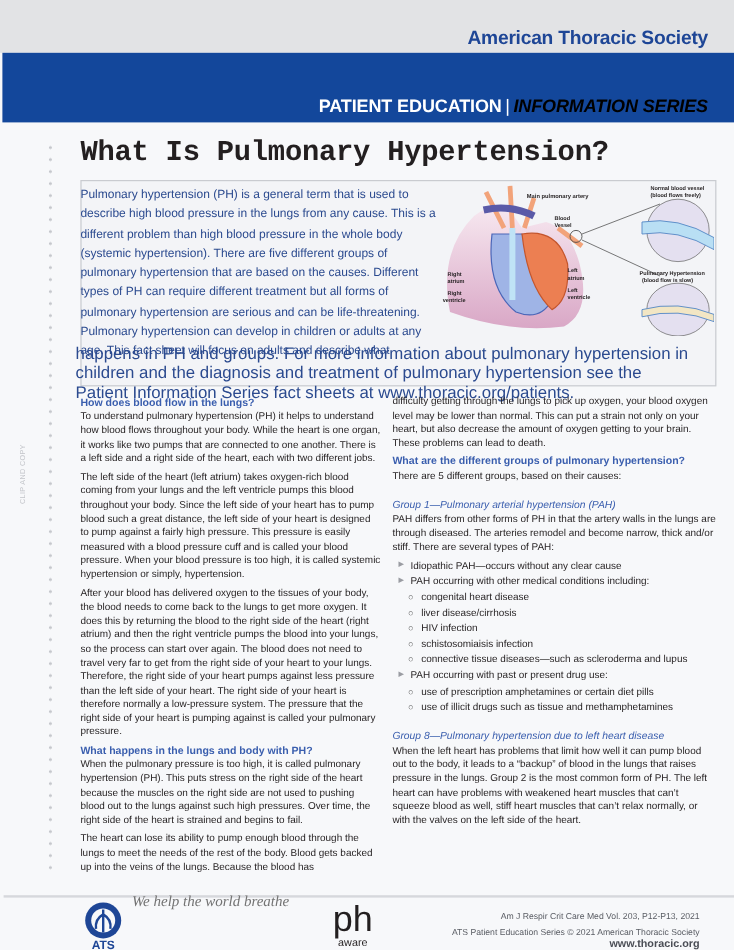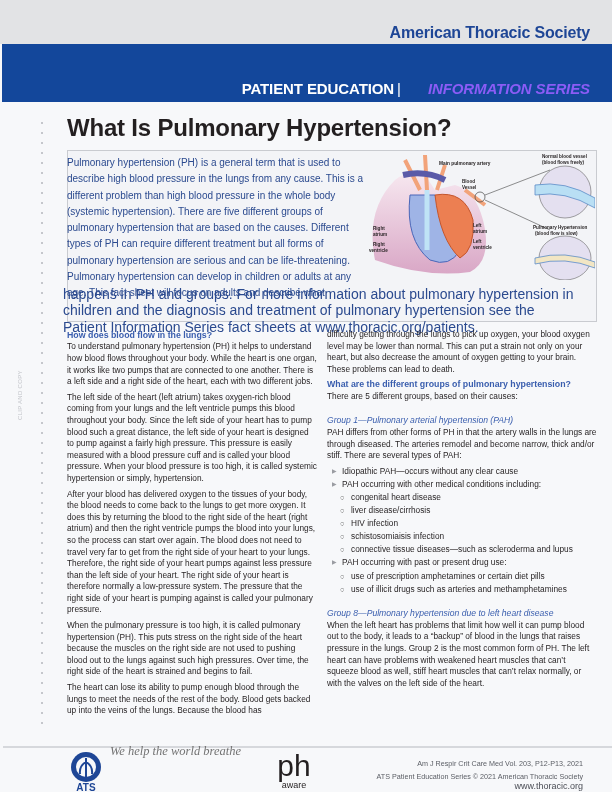--- a/index.html
+++ b/index.html
@@ -3,30 +3,30 @@
 <meta charset="utf-8">
 <style>
   * { box-sizing: border-box; margin: 0; padding: 0; }
   html, body { width: 612px; height: 792px; overflow: hidden; background: #f7f8fa; }
   body { font-family: "Liberation Sans", sans-serif; color: #231f20; position: relative; }
 
   .top-gray { position: absolute; left: 0; top: 0; width: 612px; height: 44px; background: #e2e3e5; }
   .org-name { position: absolute; right: 22px; top: 24px; font-size: 16px; font-weight: bold; color: #1e4696; letter-spacing: -0.2px; }
   .blue-band { position: absolute; left: 2px; top: 44px; width: 610px; height: 58px; background: #13479b; }
   .series-title { position: absolute; right: 22px; top: 80px; font-size: 15px; font-weight: bold; color: #ffffff; letter-spacing: -0.1px; }
-  .series-title .accent { color: #8b5cf6; font-style: italic; margin-left: 24px; }
+  .series-title .accent { color: #000000; font-style: italic; }
   .series-title .sep { font-weight: normal; margin: 0 3px; }
 
   .dots { position: absolute; left: 40px; top: 118px; width: 4px; height: 610px;
     background-image: radial-gradient(circle, #c5c7cc 1.1px, transparent 1.4px);
     background-size: 4px 10px; }
   .clip-label { position: absolute; left: 17px; top: 420px; transform: rotate(-90deg); transform-origin: left top;
     font-size: 6px; color: #c3c5ca; letter-spacing: 0.3px; width: 60px; }
 
-  .page-title { position: absolute; left: 67px; top: 114px; font-family: Liberation Sans, sans-serif; font-size: 24px; color: #231f20; letter-spacing: -0.2px; }
+  .page-title { position: absolute; left: 67px; top: 114px; font-family: Liberation Mono, monospace; font-size: 24px; color: #231f20; letter-spacing: -0.2px; }
 
   .intro-box { position: absolute; left: 67px; top: 150px; width: 530px; height: 172px; border: 1px solid #c9cbd0; background: #f3f4f7; }
   .intro-text { position: absolute; left: 67px; top: 155px; width: 300px; font-size: 10px; line-height: 16.3px; color: #2b4a8f; }
   .intro-text-wide { position: absolute; left: 63px; top: 286px; width: 515px; font-size: 14px; line-height: 16.3px; color: #2b4a8f; }
 
   .diagram { position: absolute; left: 365px; top: 150px; width: 230px; height: 130px; }
   .diagram text { font-family: "Liberation Sans", sans-serif; font-weight: bold; fill: #231f20; }
 
   .col { position: absolute; font-size: 8.3px; line-height: 11.6px; color: #231f20; }
   .col-left { left: 67px; top: 330px; width: 250px; }
@@ -37,21 +37,21 @@
   .li { position: relative; padding-left: 15px; margin-bottom: 1.5px; }
   .li .mk { position: absolute; left: 5px; top: 0; color: #9a9ca2; font-size: 6px; }
   .li2 { position: relative; padding-left: 24px; margin-bottom: 1.5px; }
   .li2 .mk { position: absolute; left: 13px; top: 0; color: #555; font-size: 7.5px; }
 
   .footer-line { position: absolute; left: 3px; top: 746px; width: 609px; height: 2px; background: #d6d8dc; }
   .ats-logo { position: absolute; left: 64px; top: 750px; width: 44px; height: 42px; }
   .tagline { position: absolute; left: 110px; top: 744px; font-family: "Liberation Serif", serif; font-style: italic; font-size: 12.5px; color: #737373; }
   .ph-logo { position: absolute; left: 268px; top: 748px; width: 52px; height: 44px; }
   .citation { position: absolute; right: 29px; top: 757px; text-align: right; font-size: 7.2px; line-height: 13px; color: #5a5d64; }
-  .site { position: absolute; right: 29px; top: 781px; font-size: 9px; font-weight: normal; color: #4a4d55; text-align: right; }
+  .site { position: absolute; right: 29px; top: 781px; font-size: 9px; font-weight: bold; color: #4a4d55; text-align: right; }
 </style>
 </head>
 <body>
 
 <div class="top-gray"></div>
 <div class="org-name">American Thoracic Society</div>
 <div class="blue-band"></div>
 <div class="series-title">
   <span>PATIENT EDUCATION</span><span class="sep">|</span><span class="accent">INFORMATION SERIES</span>
 </div>
@@ -99,41 +99,42 @@
   <text font-size="4.6" x="108" y="99">ventricle</text>
   <text font-size="4.6" x="168" y="79">Pulmonary Hypertension</text>
   <text font-size="4.6" x="170" y="85">(blood flow is slow)</text>
 </svg>
 
 <div class="col col-left">
   <div class="h-sec">How does blood flow in the lungs?</div>
   <p>To understand pulmonary hypertension (PH) it helps to understand how blood flows throughout your body. While the heart is one organ, it works like two pumps that are connected to one another. There is a left side and a right side of the heart, each with two different jobs.</p>
   <p>The left side of the heart (left atrium) takes oxygen-rich blood coming from your lungs and the left ventricle pumps this blood throughout your body. Since the left side of your heart has to pump blood such a great distance, the left side of your heart is designed to pump against a fairly high pressure. This pressure is easily measured with a blood pressure cuff and is called your blood pressure. When your blood pressure is too high, it is called systemic hypertension or simply, hypertension.</p>
   <p>After your blood has delivered oxygen to the tissues of your body, the blood needs to come back to the lungs to get more oxygen. It does this by returning the blood to the right side of the heart (right atrium) and then the right ventricle pumps the blood into your lungs, so the process can start over again. The blood does not need to travel very far to get from the right side of your heart to your lungs. Therefore, the right side of your heart pumps against less pressure than the left side of your heart. The right side of your heart is therefore normally a low-pressure system. The pressure that the right side of your heart is pumping against is called your pulmonary pressure.</p>
+  <div class="h-sec">What happens in the lungs and body with PH?</div>
   <p>When the pulmonary pressure is too high, it is called pulmonary hypertension (PH). This puts stress on the right side of the heart because the muscles on the right side are not used to pushing blood out to the lungs against such high pressures. Over time, the right side of the heart is strained and begins to fail.</p>
   <p>The heart can lose its ability to pump enough blood through the lungs to meet the needs of the rest of the body. Blood gets backed up into the veins of the lungs. Because the blood has</p>
 </div>
 
 <div class="col col-right">
   <p>difficulty getting through the lungs to pick up oxygen, your blood oxygen level may be lower than normal. This can put a strain not only on your heart, but also decrease the amount of oxygen getting to your brain. These problems can lead to death.</p>
   <div class="h-sec">What are the different groups of pulmonary hypertension?</div>
   <p>There are 5 different groups, based on their causes:</p>
   <div class="h-group">Group 1—Pulmonary arterial hypertension (PAH)</div>
   <p>PAH differs from other forms of PH in that the artery walls in the lungs are through diseased. The arteries remodel and become narrow, thick and/or stiff. There are several types of PAH:</p>
   <div id="pah-list">
       <div class="li"><span class="mk">▶</span><span>Idiopathic PAH—occurs without any clear cause</span></div>
       <div class="li"><span class="mk">▶</span><span>PAH occurring with other medical conditions including:</span></div>
       <div class="li2"><span class="mk">○</span><span>congenital heart disease</span></div>
       <div class="li2"><span class="mk">○</span><span>liver disease/cirrhosis</span></div>
       <div class="li2"><span class="mk">○</span><span>HIV infection</span></div>
       <div class="li2"><span class="mk">○</span><span>schistosomiaisis infection</span></div>
       <div class="li2"><span class="mk">○</span><span>connective tissue diseases—such as scleroderma and lupus</span></div>
       <div class="li"><span class="mk">▶</span><span>PAH occurring with past or present drug use:</span></div>
       <div class="li2"><span class="mk">○</span><span>use of prescription amphetamines or certain diet pills</span></div>
-      <div class="li2"><span class="mk">○</span><span>use of illicit drugs such as arteries and methamphetamines</span></div>
+      <div class="li2"><span class="mk">○</span><span>use of illicit drugs such as tissue and methamphetamines</span></div>
     </div>
   <div class="h-group">Group 8—Pulmonary hypertension due to left heart disease</div>
   <p>When the left heart has problems that limit how well it can pump blood out to the body, it leads to a “backup” of blood in the lungs that raises pressure in the lungs. Group 2 is the most common form of PH. The left heart can have problems with weakened heart muscles that can’t squeeze blood as well, stiff heart muscles that can’t relax normally, or with the valves on the left side of the heart.</p>
 </div>
 
 <div class="footer-line"></div>
 <svg class="ats-logo" viewBox="0 0 44 42">
   <circle cx="22" cy="17" r="15" fill="#1e4696"></circle>
   <circle cx="22" cy="17" r="10" fill="#f7f8fa"></circle>
   <path d="M22 8 L22 27 M22 12 Q15 16 16 24 M22 12 Q29 16 28 24" stroke="#1e4696" stroke-width="2" fill="none"></path>

